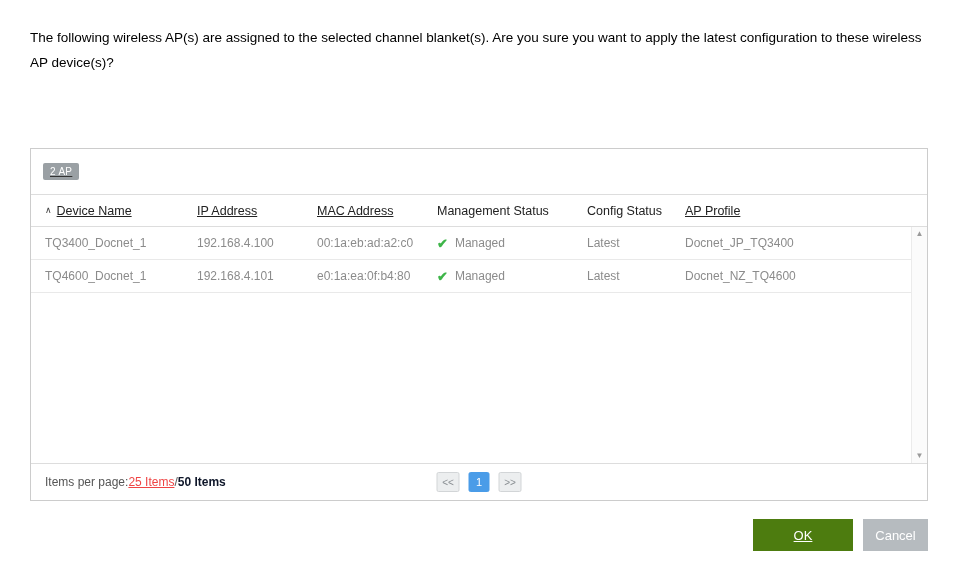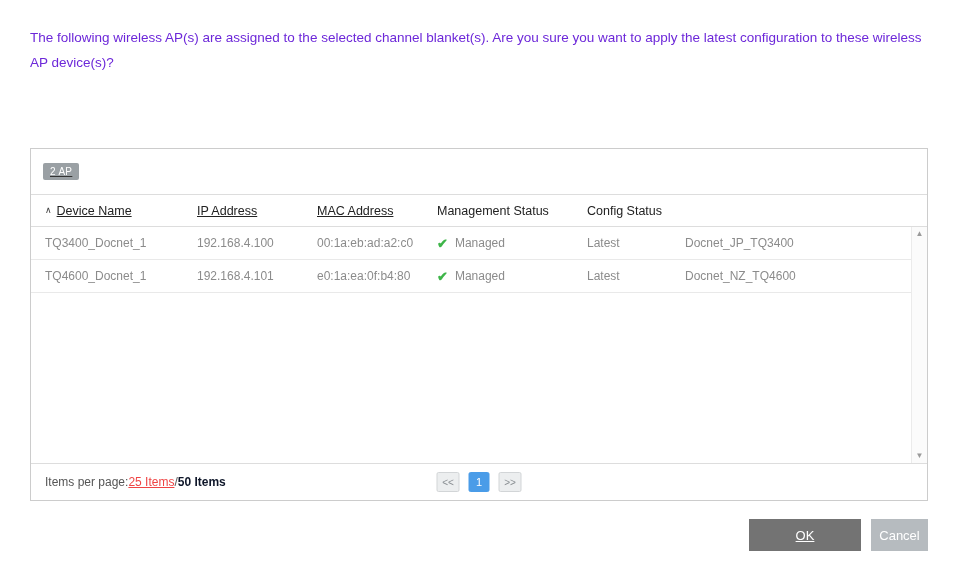--- a/index.html
+++ b/index.html
@@ -26,21 +26,21 @@
     font-weight: bold;
     color: #38424b;
     margin: 0;
   }
 
   
   .message {
     margin: 26px 30px 18px 30px;
     font-size: 13.5px;
     line-height: 1.85;
-    color: #6d28d9;
+    color: #000000;
     max-width: 900px;
   }
 
   
   .panel {
     position: absolute;
     left: 30px; right: 28px;
     top: 148px;
     border: 1px solid #cccccc;
     background: #fff;
@@ -142,22 +142,22 @@
     display: flex; gap: 10px;
   }
   .btn {
     height: 32px;
     border: none;
     color: #ffffff;
     font-size: 13px;
     cursor: pointer;
     font-family: "Liberation Sans", sans-serif;
   }
-  .btn-ok { width: 112px; background: #737373; text-decoration: underline; }
-  .btn-cancel { width: 57px; background: #b6bbbf; }
+  .btn-ok { width: 100px; background: #4d7c0f; text-decoration: underline; }
+  .btn-cancel { width: 65px; background: #b6bbbf; }
 </style>
 </head>
 <body>
 
 <div>
 
 
   <p class="message">The following wireless AP(s) are assigned to the selected channel blanket(s). Are you sure you want to apply the latest configuration to these wireless AP device(s)?</p>
 
   <div class="panel">
@@ -175,20 +175,23 @@
         <span class="col-label-sortable">IP Address</span>
       </div>
       <div class="th">
         <span class="col-label-sortable">MAC Address</span>
       </div>
       <div class="th">
         <span>Management Status</span>
       </div>
       <div class="th">
         <span>Config Status</span>
+      </div>
+      <div class="th">
+        <span class="col-label-sortable">AP Profile</span>
       </div>
     </div>
 
     <div class="tbody-wrap">
       <div class="rows">
 
         <div class="grid trow">
           <div class="cell">TQ3400_Docnet_1</div>
           <div class="cell">192.168.4.100</div>
           <div class="cell">00:1a:eb:ad:a2:c0</div>

